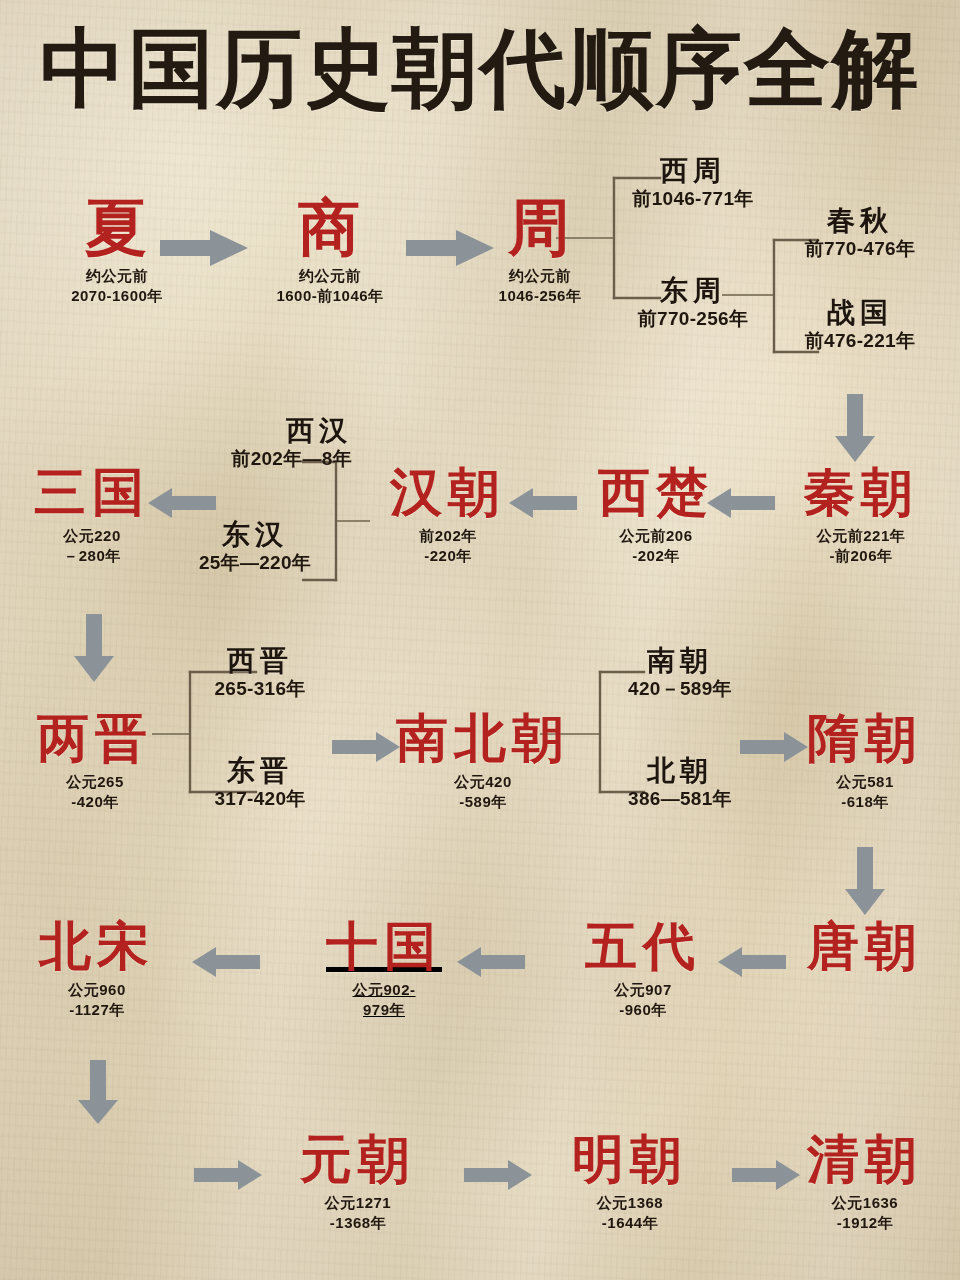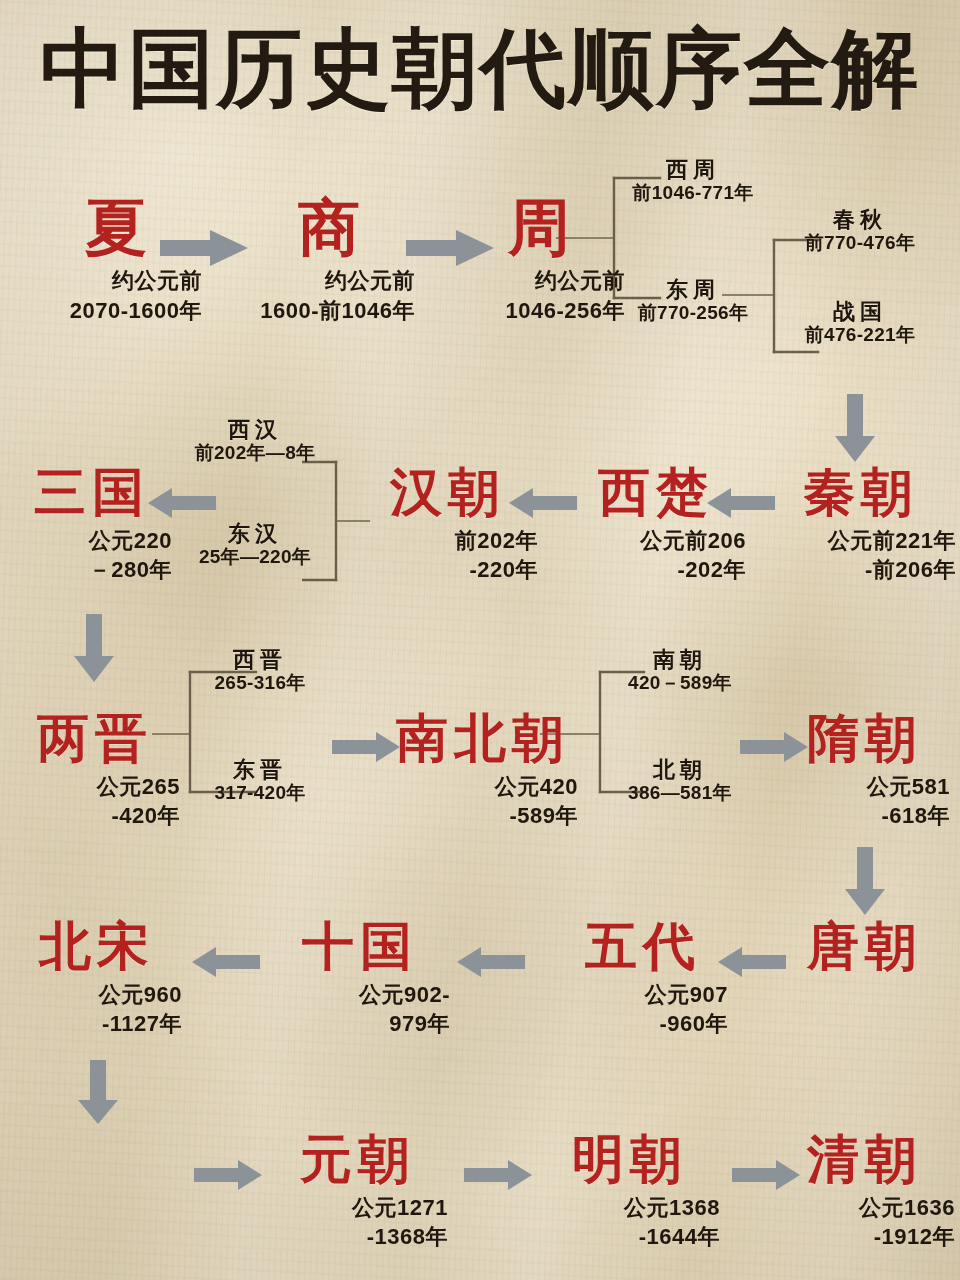--- a/index.html
+++ b/index.html
@@ -57,26 +57,26 @@
     font-weight:700;white-space:nowrap;
     text-shadow:0 1px 0 rgba(255,250,235,.35);
   }
   .node .dt{
     font-family:"Liberation Sans","DejaVu Sans",sans-serif;
     color:#20170f;white-space:pre-line;font-weight:600;
   }
 
   
   .main .nm{color:#b3221f;font-size:52px;line-height:1.05;letter-spacing:6px;}
-  .main .dt{font-size:22px;line-height:1.35;margin-top:5px;letter-spacing:.5px;text-align:right;}
+  .main .dt{font-size:15px;line-height:1.35;margin-top:5px;letter-spacing:.5px;}
 
   .big .nm{font-size:62px;letter-spacing:2px;}
 
   
-  .sub .nm{color:#1d150e;font-size:22px;line-height:1.05;letter-spacing:5px;}
+  .sub .nm{color:#1d150e;font-size:28px;line-height:1.05;letter-spacing:5px;font-family:Liberation Mono, monospace;}
   .sub .dt{font-size:19px;line-height:1.3;margin-top:0;letter-spacing:.3px;}
 
   
   .arrow{position:absolute;z-index:3;}
   .arrow svg{display:block;}
   .ar-fill{fill:#8b9399;}
 
   
   .bracket{position:absolute;z-index:2;}
   .bk-line{stroke:#6b5f4c;stroke-width:2.4;fill:none;stroke-linecap:square;}
@@ -195,21 +195,21 @@
 
   <div class="bracket" style="left:302px;top:448px;">
     <svg width="70" height="140" viewBox="0 0 70 140">
       <path class="bk-stem" d="M68 73 L34 73"></path>
       <path class="bk-line" d="M34 14 L34 132"></path>
       <path class="bk-line" d="M34 14 L0 14"></path>
       <path class="bk-line" d="M34 132 L0 132"></path>
     </svg>
   </div>
 
-  <div class="node sub" style="left:175px;top:418px;width:160px;">
+  <div class="node sub" style="left:192px;top:418px;width:160px;text-align:right;">
     <div class="nm">西汉</div>
     <div class="dt">前202年—8年</div>
   </div>
 
   <div class="node sub" style="left:175px;top:522px;width:160px;text-align:center;">
     <div class="nm">东汉</div>
     <div class="dt">25年—220年</div>
   </div>
 
   <div class="arrow" style="left:146px;top:486px;">
@@ -319,21 +319,21 @@
     <div class="dt">公元907
 -960年</div>
   </div>
 
   <div class="arrow" style="left:455px;top:945px;">
     <svg width="72" height="34" viewBox="0 0 72 34">
         <path class="ar-fill" d="M70 10 L26 10 L26 2 L2 17 L26 32 L26 24 L70 24 Z"></path>
       </svg>
   </div>
 
-  <div class="node main" style="left:270px;top:920px;width:180px;">
+  <div class="node main" style="left:294px;top:920px;width:180px;text-decoration:underline;">
     <div class="nm">十国</div>
     <div class="dt">公元902-
 979年</div>
   </div>
 
   <div class="arrow" style="left:190px;top:945px;">
     <svg width="72" height="34" viewBox="0 0 72 34">
         <path class="ar-fill" d="M70 10 L26 10 L26 2 L2 17 L26 32 L26 24 L70 24 Z"></path>
       </svg>
   </div>

